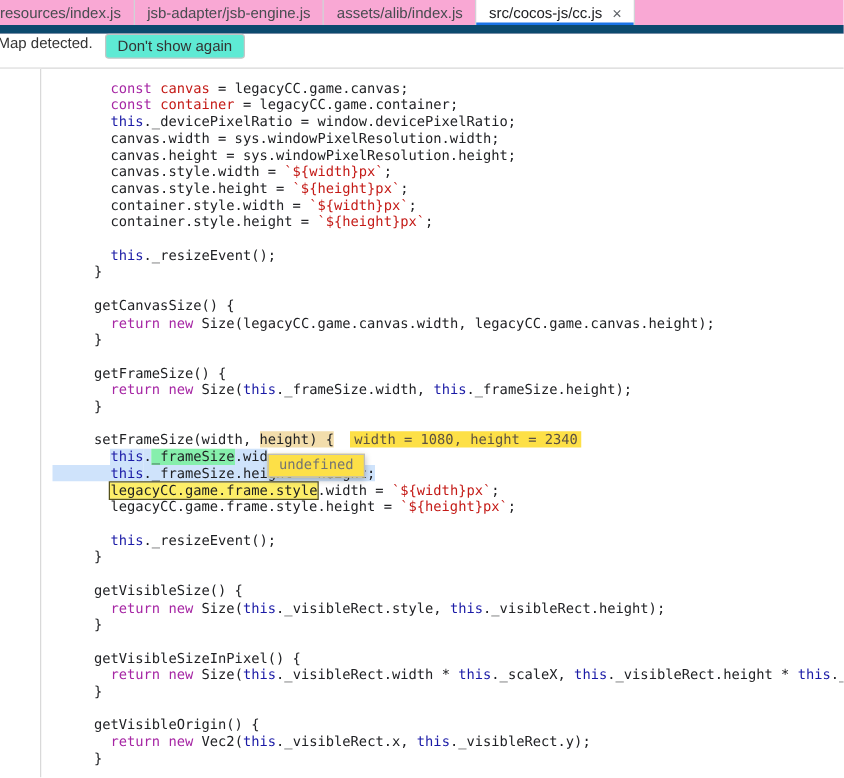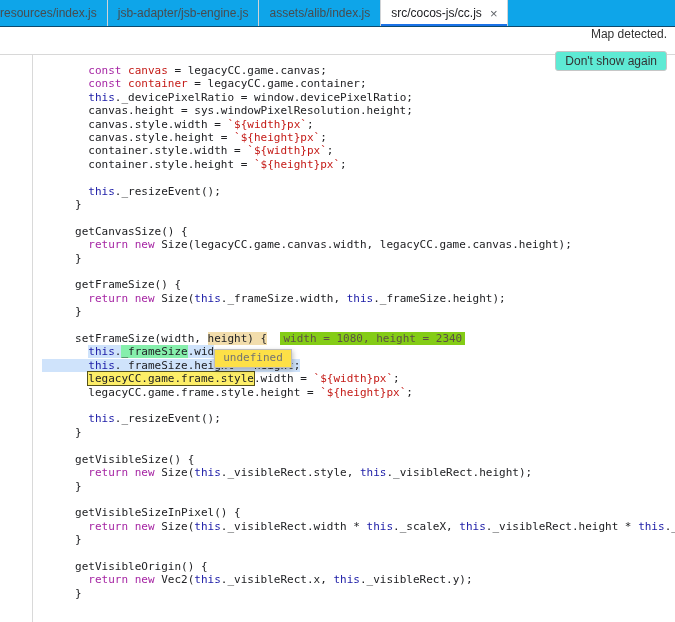--- a/index.html
+++ b/index.html
@@ -6,42 +6,42 @@
   html,body { margin:0; padding:0; }
   body {
     width:675px; height:622px; overflow:hidden;
     background:#fff;
     font-family:"Liberation Sans", sans-serif;
   }
 
   
   .tabbar{
     display:flex; align-items:stretch;
-    height:27px; background:#0ea5e9;
-    border-bottom:1px solid #0c4a6e;
+    height:27px; background:#f9a8d4;
+    border-bottom:7px solid #0c4a6e;
     overflow:hidden; white-space:nowrap;
   }
   .tab{
     display:flex; align-items:center;
     padding:0 10px; font-size:12px; color:#474c50;
     border-right:1px solid #d0d3d6; cursor:default;
   }
   .tab:first-child{ margin-left:-10px; }
   .tab.active{
     background:#fff; color:#202124;
     box-shadow:inset 0 -2px 0 #1a73e8;
   }
   .tab-close{ margin-left:8px; color:#5f6368; font-size:13px; line-height:1; cursor:pointer; }
 
   
   .infobar{
-    display:flex; align-items:flex-end; gap:10px;
+    display:flex; align-items:flex-start; gap:10px;
     height:28px; padding:0 8px 0 1px;
     background:#fff; border-bottom:1px solid #d8d8d8;
-    font-size:12px; color:#333;flex-direction:column;
+    font-size:12px; color:#333;
   }
   .infobar-msg{ margin-left:-3px; }
   .infobar-btn{
     border:1px solid #c6c6c6; border-radius:3px; background:#5eead4;
     padding:2px 9px; font-size:12px; color:#333; cursor:pointer;
     font-family:"Liberation Sans", sans-serif;
   }
 
   
   .main{ display:flex; height:567px; }
@@ -53,21 +53,21 @@
     font-size:11px; line-height:13.4px; color:#202124;
   }
   .code-line{ white-space:pre; min-height:13.4px; position:relative; }
 
   .tok-p   { color:#202124; }
   .tok-k   { color:#a626a4; }
   .tok-t   { color:#1a1aa6; }
   .tok-d   { color:#c41a16; }
   .tok-s   { color:#c41a16; }
   .tok-tan { background:#f2ddac; }
-  .tok-eval{ background:#84cc16; color:#5c5143; padding:0 3px; }
+  .tok-eval{ background:#fde047; color:#5c5143; padding:0 3px; }
   .tok-yellow{ background:#fdee68; outline:1px solid #55511a; }
   .tok-lsel{ background:#cfe3fb; }
   .tok-dsel{ background:#86efac; }
 
   .tooltip{
     position:absolute; top:4px; z-index:5;
     background:#fde047; border:1px solid #bdbdbd;
     box-shadow:1px 2px 5px rgba(0,0,0,.25);
     padding:1px 8px 2px; color:#737373; line-height:14px;
   }
@@ -95,20 +95,21 @@
   <span class="infobar-msg">Map detected.</span>
   <button class="infobar-btn">Don't show again</button>
 </div>
 
 <div class="main">
   <div class="gutter"></div>
   <div class="code">
       <div class="code-line"><span class="tok-p">       </span><span class="tok-k">const</span><span class="tok-p"> </span><span class="tok-d">canvas</span><span class="tok-p"> = legacyCC.game.canvas;</span></div>
       <div class="code-line"><span class="tok-p">       </span><span class="tok-k">const</span><span class="tok-p"> </span><span class="tok-d">container</span><span class="tok-p"> = legacyCC.game.container;</span></div>
       <div class="code-line"><span class="tok-p">       </span><span class="tok-t">this</span><span class="tok-p">._devicePixelRatio = window.devicePixelRatio;</span></div>
+      <div class="code-line"><span class="tok-p">       canvas.width = sys.windowPixelResolution.width;</span></div>
       <div class="code-line"><span class="tok-p">       canvas.height = sys.windowPixelResolution.height;</span></div>
       <div class="code-line"><span class="tok-p">       canvas.style.width = </span><span class="tok-s">`${width}px`</span><span class="tok-p">;</span></div>
       <div class="code-line"><span class="tok-p">       canvas.style.height = </span><span class="tok-s">`${height}px`</span><span class="tok-p">;</span></div>
       <div class="code-line"><span class="tok-p">       container.style.width = </span><span class="tok-s">`${width}px`</span><span class="tok-p">;</span></div>
       <div class="code-line"><span class="tok-p">       container.style.height = </span><span class="tok-s">`${height}px`</span><span class="tok-p">;</span></div>
       <div class="code-line"></div>
       <div class="code-line"><span class="tok-p">       </span><span class="tok-t">this</span><span class="tok-p">._resizeEvent();</span></div>
       <div class="code-line"><span class="tok-p">     }</span></div>
       <div class="code-line"></div>
       <div class="code-line"><span class="tok-p">     getCanvasSize() {</span></div>

